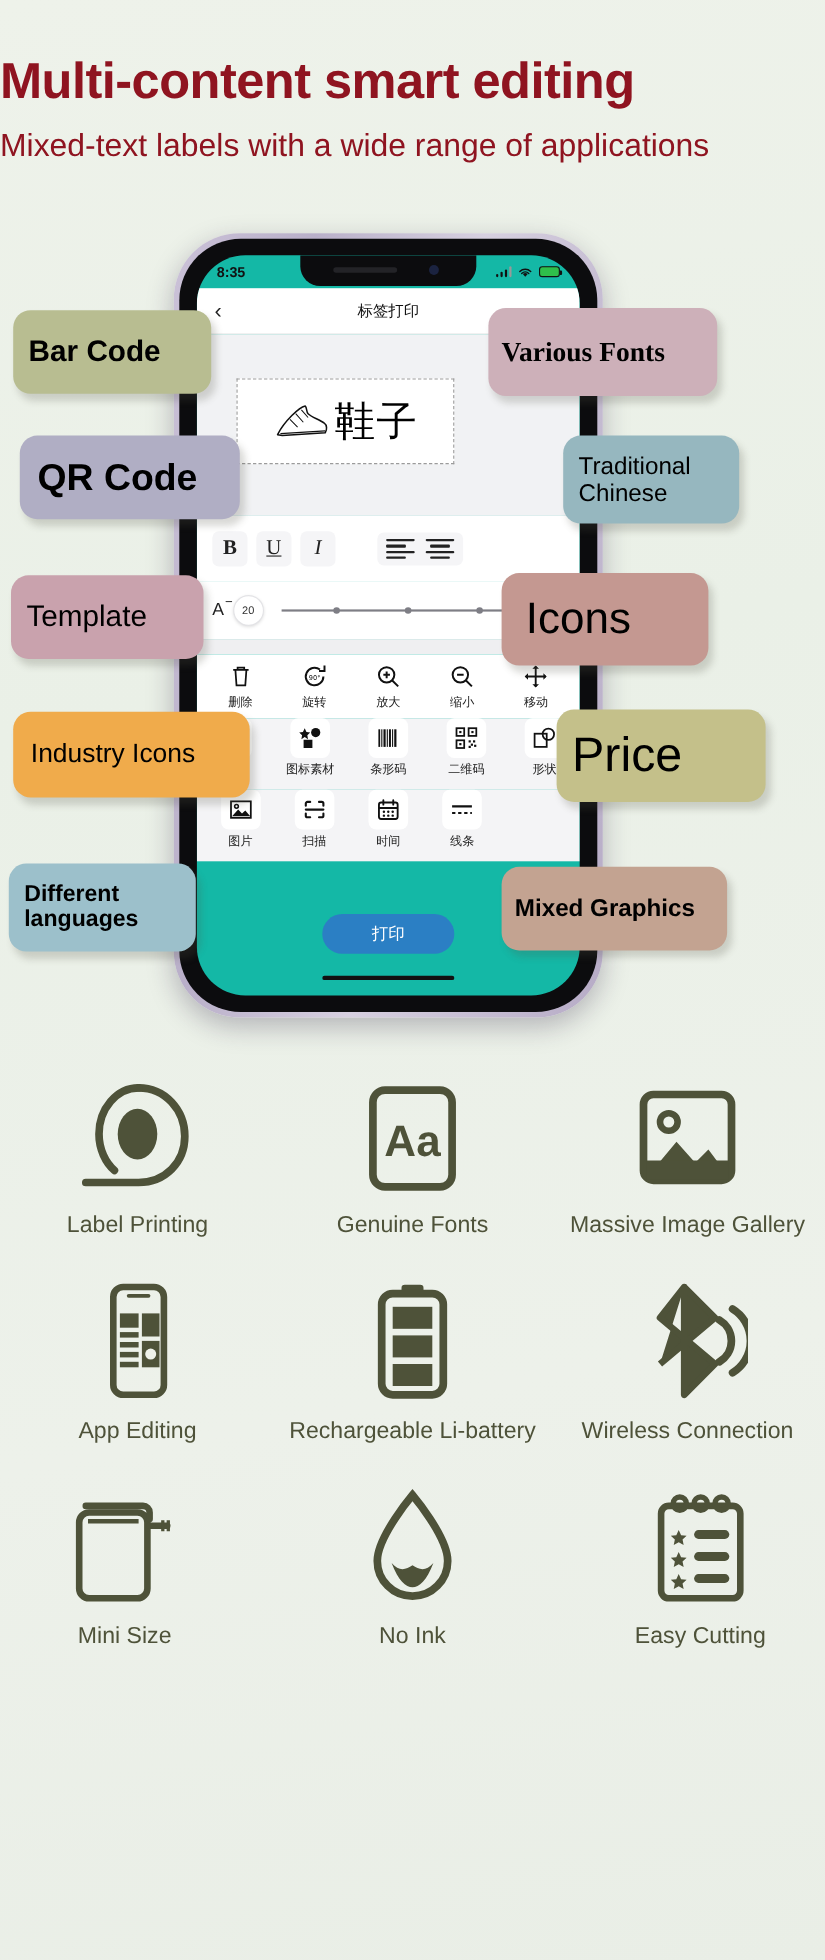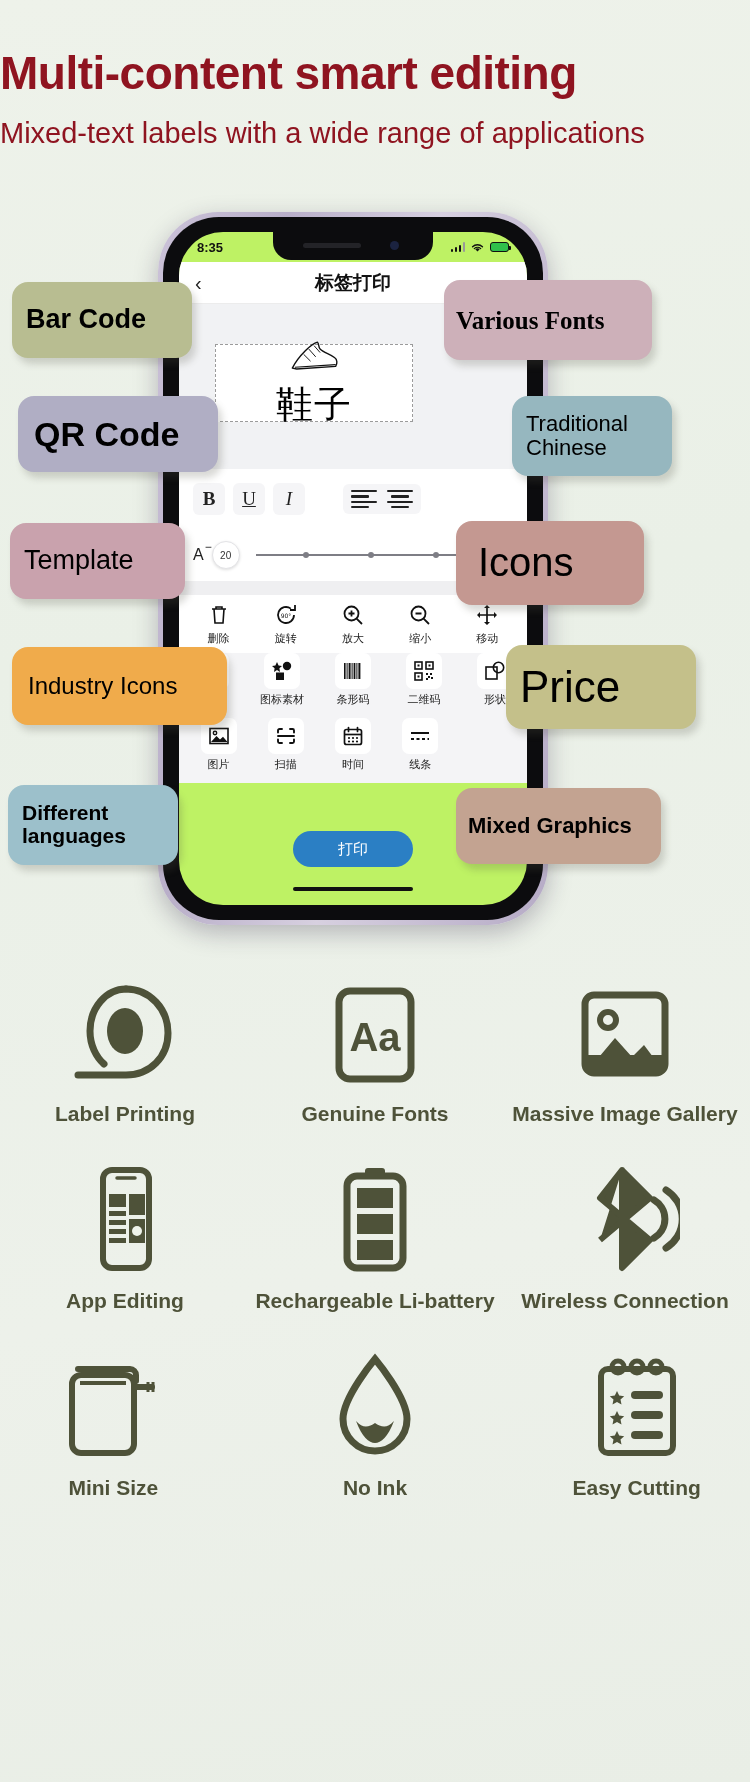--- a/index.html
+++ b/index.html
@@ -33,21 +33,21 @@
     box-shadow: 0 8px 24px rgba(40,30,60,.28);
   }
   .phone-bezel {
     position: absolute; inset: 5px;
     border-radius: 56px;
     background: #0c0c0e;
   }
   .phone-screen {
     position: absolute; left: 16px; top: 15px; right: 16px; bottom: 15px;
     border-radius: 44px;
-    background: #bef264;
+    background: #14b8a6;
     overflow: hidden;
   }
   .notch {
     position: absolute; left: 50%; transform: translateX(-50%); top: 0;
     width: 160px; height: 28px; background: #0c0c0e;
     border-bottom-left-radius: 18px; border-bottom-right-radius: 18px;
     z-index: 6;
   }
   .notch .speaker { position:absolute; left:30px; top:11px; width:58px; height:5px; border-radius:3px; background:#232327; }
   .notch .cam { position:absolute; right:34px; top:9px; width:9px; height:9px; border-radius:50%; background:#1b2340; }
@@ -66,28 +66,28 @@
   .batt { width:19px;height:10px;border:1.3px solid #111;border-radius:3px; position:relative; background:#2fbf4b; }
   .batt:after{content:"";position:absolute;right:-3.4px;top:3px;width:2px;height:4px;background:#111;border-radius:0 1px 1px 0;}
 
   
   .navbar {
     position:absolute; top:30px; left:0; right:0; height:42px;
     display:flex; align-items:center; justify-content:center;
     border-bottom:1px solid #ececec; background:#fff;
   }
   .navbar .back { position:absolute; left:16px; font-size:20px; color:#222; line-height:1; }
-  .navbar .nav-title { font-size:19px; color:#111; font-weight:700; }
+  .navbar .nav-title { font-size:14px; color:#111; font-weight:400; }
 
   
   .canvas-area { position:absolute; top:72px; left:0; right:0; height:165px; background:#f1f2f4; }
   .label-box {
     position:absolute; left:36px; top:40px; width:198px; height:78px;
     border:1.5px dashed #9b9b9b; background:#fff;
-    display:flex; align-items:center; justify-content:center; gap:4px;flex-direction:column;
+    display:flex; align-items:center; justify-content:center; gap:4px;
   }
   .shoe-ico { width:52px; height:40px; flex:0 0 auto; }
   .label-text { font-size:37px; color:#000; letter-spacing:1px; font-family:"DejaVu Sans", sans-serif; }
 
   
   .fmt-bar {
     position:absolute; top:237px; left:0; right:0; height:60px;
     background:#fff; display:flex; align-items:center; padding:0 14px; gap:8px;
   }
   .fmt-btn {
@@ -155,21 +155,21 @@
     padding:0 16px; color:#000; line-height:1.08;
     z-index: 20;
   }
 
   
   .features { position:absolute; top:975px; left:0; width:750px; }
   .frow { display:flex; }
   .fcell { flex:1; display:flex; flex-direction:column; align-items:center; }
   .ficon { height:112px; display:flex; align-items:flex-end; justify-content:center; }
   .flabel {
-    margin-top:14px; font-size:21px; font-weight:bold; color:#4e5239;
+    margin-top:14px; font-size:21px; font-weight:normal; color:#4e5239;
     text-align:center; line-height:1.2; font-family:"Liberation Sans", sans-serif;
   }
   .frow2 { margin-top:36px; }
   .frow3 { margin-top:36px;gap:35px; }
 </style>
 </head>
 <body>
 
 <div class="header">
   <div class="title">Multi-content smart editing</div>

